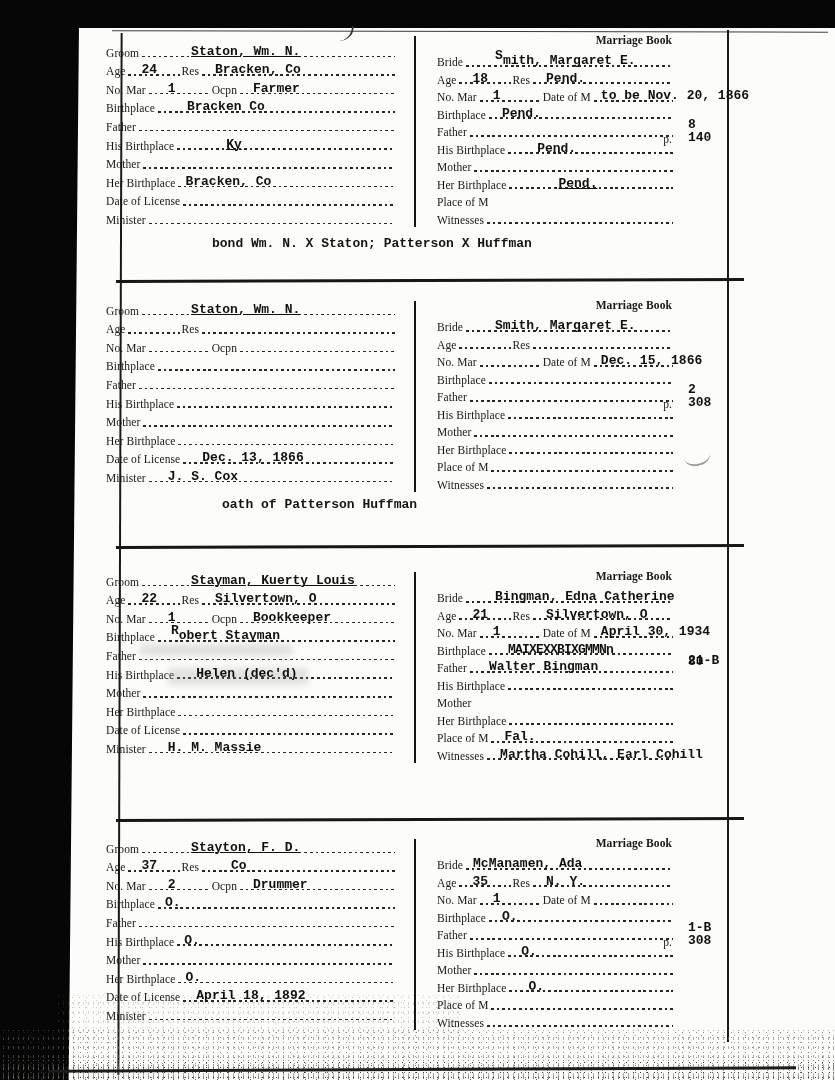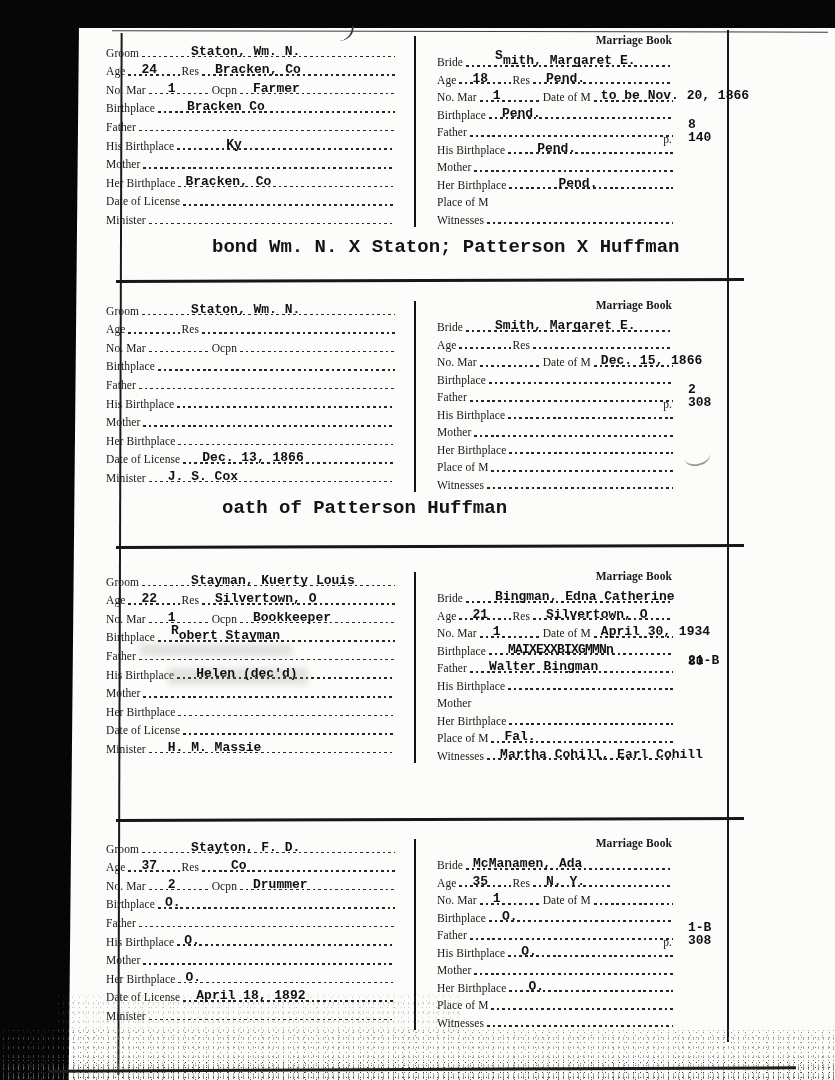--- a/index.html
+++ b/index.html
@@ -22,25 +22,25 @@
   .col.right{flex:1;min-width:0;}
   .pt7{padding-top:7px;}
   .row{display:flex;align-items:flex-end;height:18.6px;}
   .col.right .row{height:17.5px;}
   .lbl{font-size:11.5px;color:#171717;white-space:nowrap;letter-spacing:.1px;padding:0 2px 1px 0;}
   .lbl.b{font-weight:bold;}
   .fill{flex:1 1 auto;position:relative;height:100%;min-width:0;}
   .fill::after{content:"";position:absolute;left:1px;right:1px;bottom:2.5px;height:1.6px;background:repeating-linear-gradient(90deg,#272727 0 2.7px,transparent 2.7px 5.6px);}
   .w54{flex:0 0 54px;} .w64{flex:0 0 64px;} .w86{flex:0 0 86px;}
   .val{position:absolute;left:0;bottom:1px;padding-left:36px;font-family:"Liberation Mono",monospace;font-weight:700;font-size:13px;color:#101010;white-space:nowrap;z-index:2;}
-  .o8 .val{padding-left:8px;margin-top:14px;} .o14 .val{padding-left:14px;} .o20 .val{padding-left:20px;} .o30 .val{padding-left:30px;} .o50 .val{padding-left:50px;}
+  .o8 .val{padding-left:8px;margin-top:14px;} .o14 .val{padding-left:14px;} .o20 .val{padding-left:20px;} .o30 .val{padding-left:30px;} .o50 .val{padding-left:50px;text-decoration:underline;}
   .sup{position:relative;top:-5px;}
   .struck{font-weight:800;letter-spacing:-.8px;}
   .book-row{padding-left:56px;flex-direction:column;}
-  .note{position:absolute;font-family:"Liberation Mono",monospace;font-weight:700;font-size:19px;color:#141414;white-space:nowrap;}
+  .note{position:absolute;font-family:"Liberation Mono",monospace;font-weight:700;font-size:13px;color:#141414;white-space:nowrap;}
   
   .curve{position:absolute;left:338px;top:25px;width:13px;height:17px;border-right:2px solid #333;border-radius:0 0 14px 0/0 0 15px 0;transform:rotate(9deg);}
   .squig{position:absolute;left:684px;top:447px;width:26px;height:17px;border-bottom:2px solid #666;border-radius:50%;opacity:.65;transform:rotate(-12deg);}
   .smudge{position:absolute;background:#8f8f8b;opacity:.24;filter:blur(3px);}
   .sm1{left:140px;top:644px;width:152px;height:12px;}
   .sm2{left:168px;top:668px;width:140px;height:17px;}
   .noise{position:absolute;background-image:radial-gradient(#2a2a26 .7px,transparent .95px),radial-gradient(#4a4a44 .6px,transparent .85px),radial-gradient(#6e6e66 .55px,transparent .8px);background-size:7px 5px,11px 7px,5px 9px;background-position:0 0,3px 2px,1px 4px;}
   .n1{left:0;top:1030px;width:835px;height:50px;opacity:.55;}
   .n2{left:55px;top:995px;width:405px;height:40px;opacity:.26;}
   .n3{left:0;top:1060px;width:835px;height:20px;opacity:.85;}

